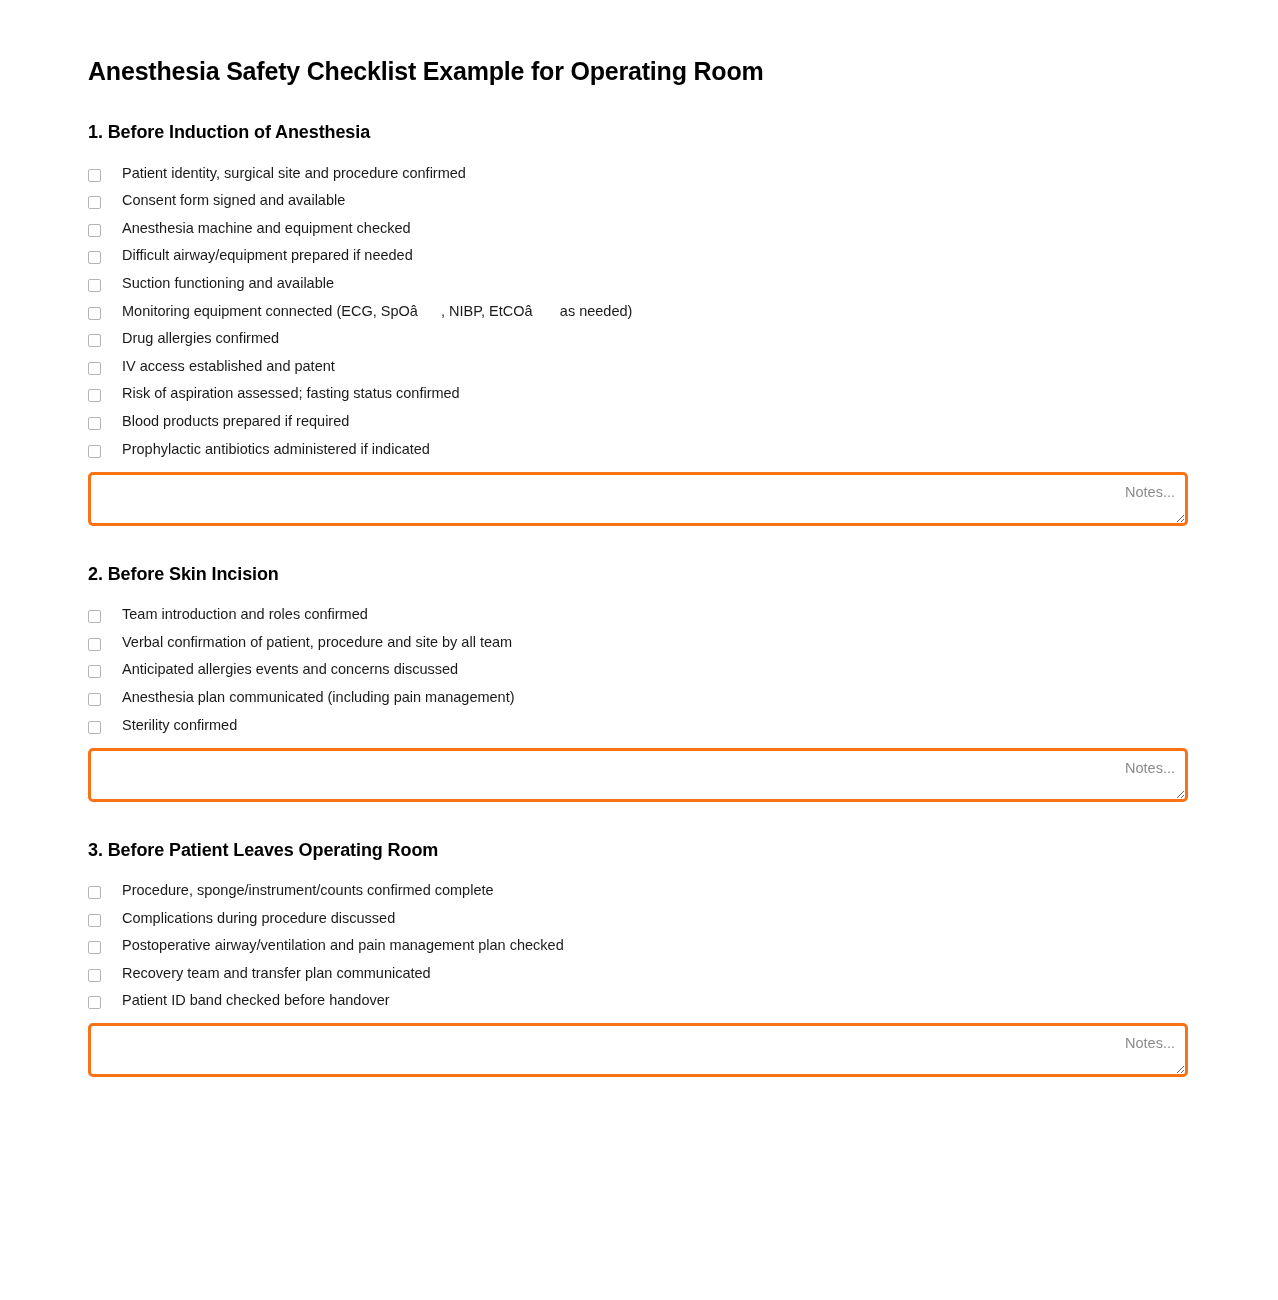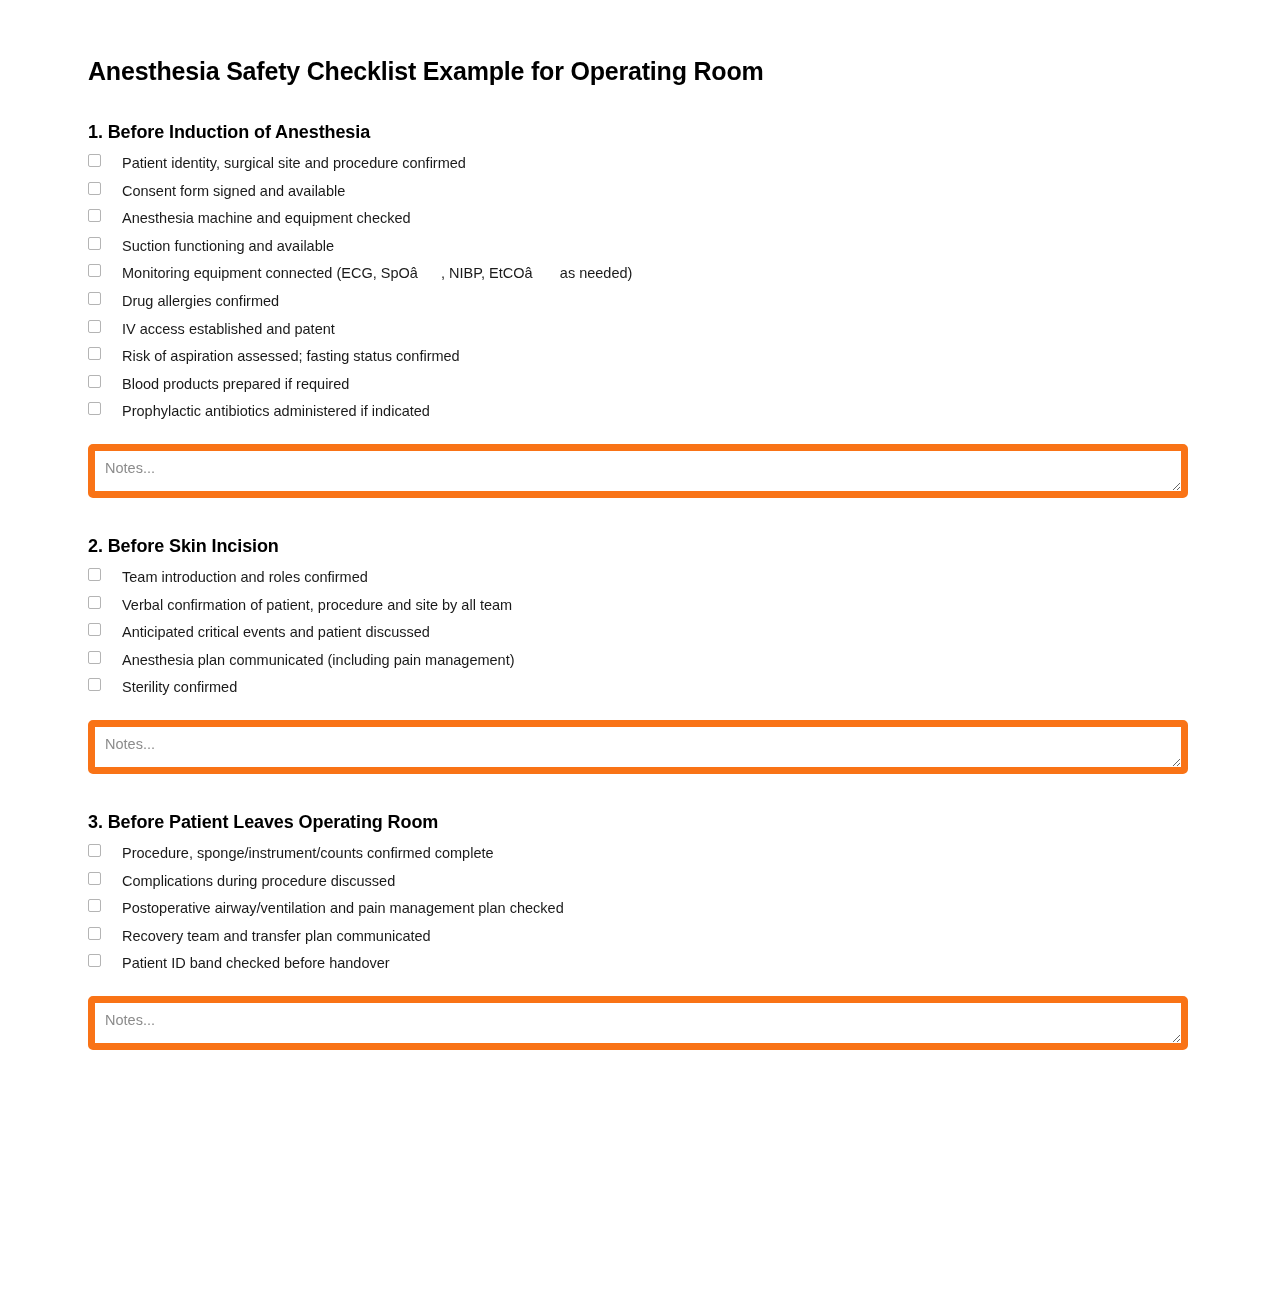--- a/index.html
+++ b/index.html
@@ -43,21 +43,21 @@
     margin: 0 0 12px 0;
     letter-spacing: -0.1px;
   }
   .check-list {
     list-style: none;
     margin: 0 0 14px 0;
     padding: 0;
   }
   .check-item {
     display: flex;
-    align-items: flex-start;
+    align-items: flex-end;
     height: 27.6px;
   }
   .checkbox {
     appearance: none;
     -webkit-appearance: none;
     width: 13px;
     height: 13px;
     min-width: 13px;
     box-sizing: border-box;
     border: 1px solid #b4b4b4;
@@ -77,30 +77,31 @@
     color: #1a1a1a;
     margin-left: 21px;
     cursor: pointer;
     white-space: nowrap;
   }
   .notes-box {
     display: block;
     box-sizing: border-box;
     width: 1100px;
     height: 54px;
-    border: 7px solid #f97316;
+    border: 3px solid #f97316;
     border-radius: 5px;
     background: #ffffff;
     font-family: "Liberation Sans", sans-serif;
     font-size: 14.5px;
     line-height: 18px;
     color: #1a1a1a;
     padding: 8px 10px;
     resize: vertical;
     outline: none;
+    text-align: right;
   }
   .notes-box::placeholder {
     color: #8b8b8b;
   }
 </style>
 </head>
 <body>
 
 <div class="page">
 
@@ -115,20 +116,24 @@
       </li>
       <li class="check-item">
         <input type="checkbox" class="checkbox" id="s1i1" style="">
         <label class="check-label" for="s1i1">Consent form signed and available</label>
       </li>
       <li class="check-item">
         <input type="checkbox" class="checkbox" id="s1i2" style="">
         <label class="check-label" for="s1i2">Anesthesia machine and equipment checked</label>
       </li>
       <li class="check-item">
+        <input type="checkbox" class="checkbox" id="s1i3" style="">
+        <label class="check-label" for="s1i3">Difficult airway/equipment prepared if needed</label>
+      </li>
+      <li class="check-item">
         <input type="checkbox" class="checkbox" id="s1i4" style="">
         <label class="check-label" for="s1i4">Suction functioning and available</label>
       </li>
       <li class="check-item">
         <input type="checkbox" class="checkbox" id="s1i5" style="">
         <label class="check-label" for="s1i5">Monitoring equipment connected (ECG, SpOâ, NIBP, EtCOâ as needed)</label>
       </li>
       <li class="check-item">
         <input type="checkbox" class="checkbox" id="s1i7" style="">
         <label class="check-label" for="s1i7">Drug allergies confirmed</label>
@@ -159,21 +164,21 @@
       <li class="check-item">
         <input type="checkbox" class="checkbox" id="s2i0" style="">
         <label class="check-label" for="s2i0">Team introduction and roles confirmed</label>
       </li>
       <li class="check-item">
         <input type="checkbox" class="checkbox" id="s2i1" style="">
         <label class="check-label" for="s2i1">Verbal confirmation of patient, procedure and site by all team</label>
       </li>
       <li class="check-item">
         <input type="checkbox" class="checkbox" id="s2i2" style="">
-        <label class="check-label" for="s2i2">Anticipated critical events and patient discussed</label>
+        <label class="check-label" for="s2i2">Anticipated allergies events and concerns discussed</label>
       </li>
       <li class="check-item">
         <input type="checkbox" class="checkbox" id="s2i3" style="">
         <label class="check-label" for="s2i3">Anesthesia plan communicated (including pain management)</label>
       </li>
       <li class="check-item">
         <input type="checkbox" class="checkbox" id="s2i5" style="">
         <label class="check-label" for="s2i5">Sterility confirmed</label>
       </li>
     </ul>

